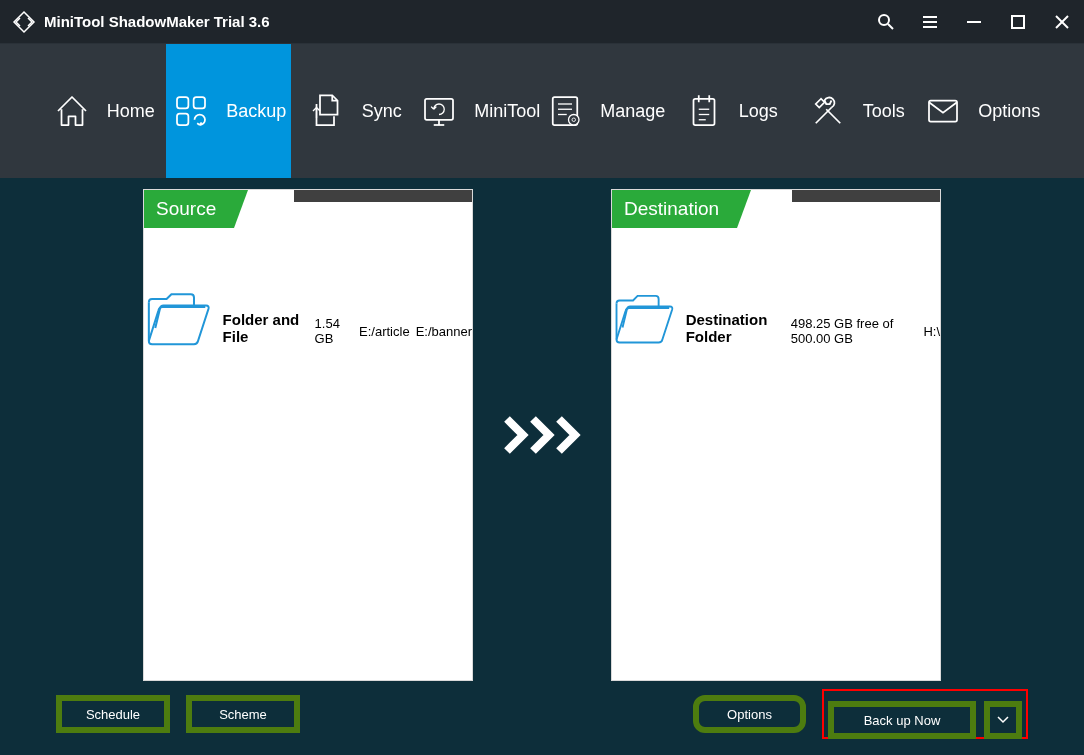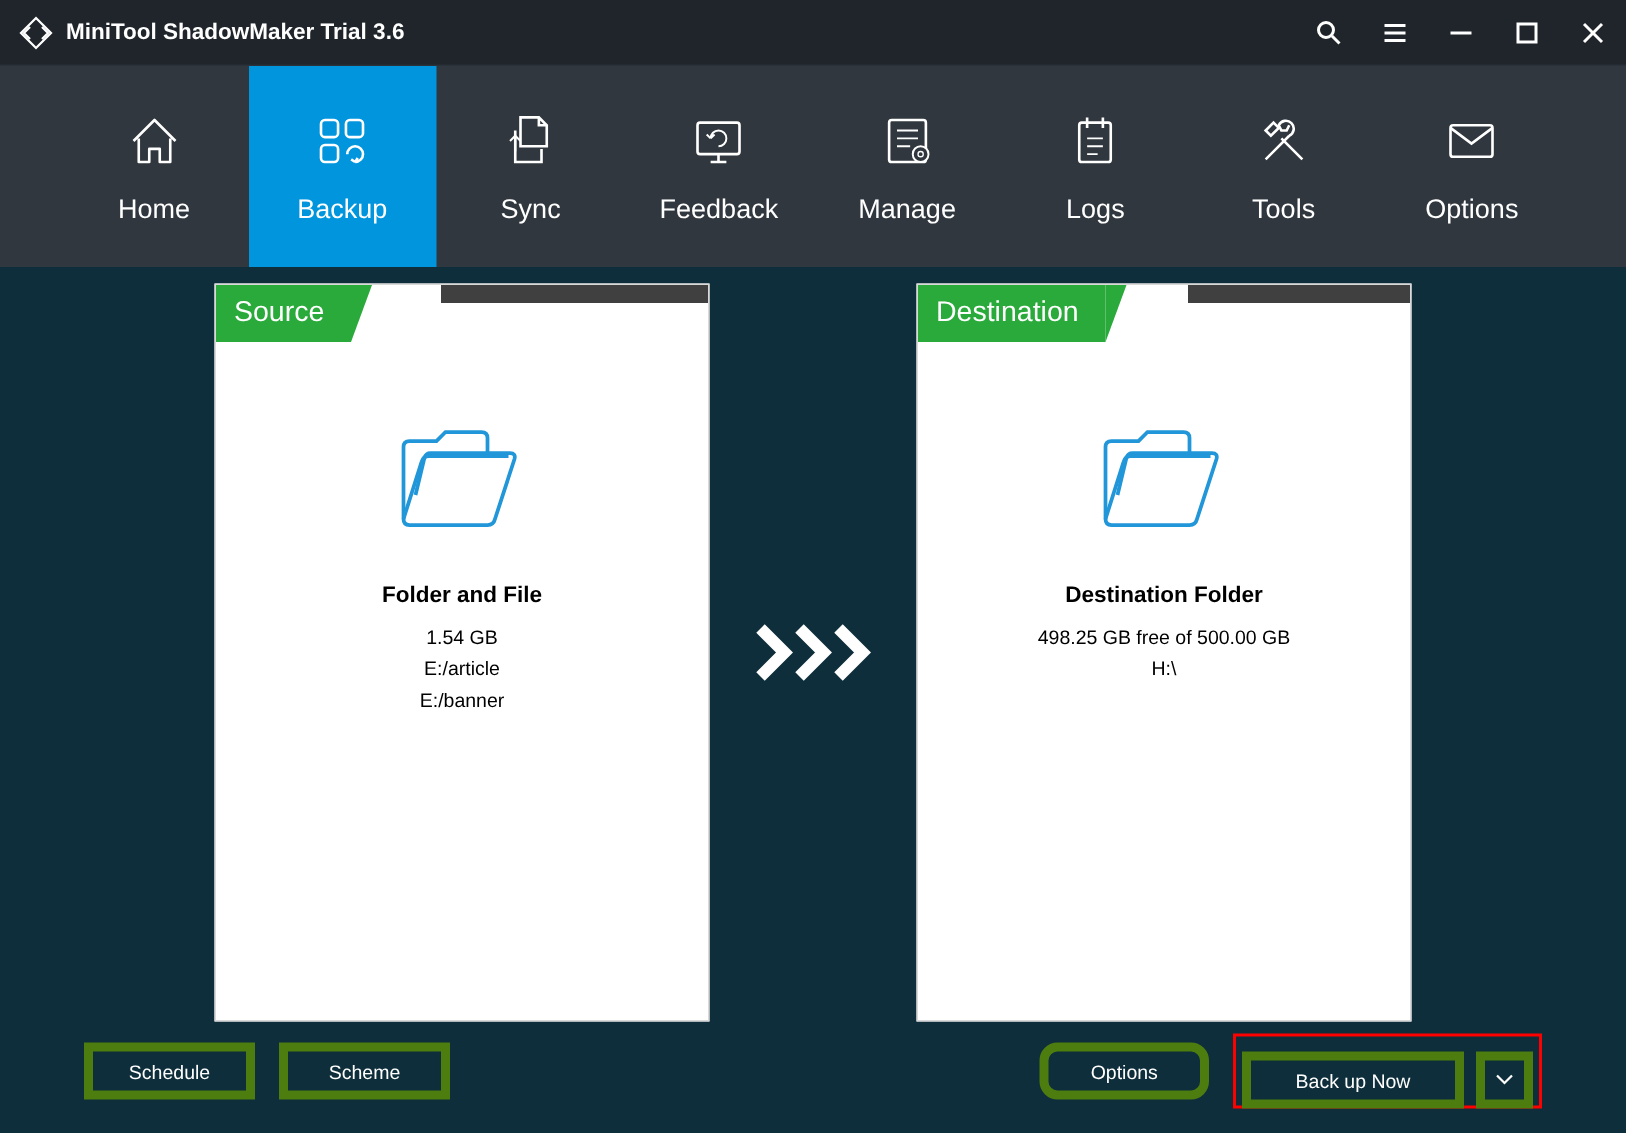--- a/index.html
+++ b/index.html
@@ -48,21 +48,21 @@
 
 .navtabs {
   background: #30373e;
   height: 134px;
   display: flex;
   padding: 0 40px;
 }
 .navtabs .tab {
   flex: 1;
   display: flex;
-  flex-direction: column;
+  flex-direction: row;
   align-items: center;
   justify-content: center;
   gap: 14px;
   cursor: pointer;
 }
 .navtabs .tab.active {
   background: #0095dd;
 }
 .tab-label {
   font-size: 18px;
@@ -121,21 +121,20 @@
   position: absolute;
   top: 0;
   right: 0;
   height: 12px;
   background: #404040;
 }
 
 .panel-body {
   padding-top: 90px;
   display: flex;
-  flex-direction: column;
   align-items: center;
   gap: 6px;
   color: #000;
 }
 .folder-icon {
   margin-bottom: 22px;
 }
 .panel-title {
   font-size: 15px;
   font-weight: 600;
@@ -271,21 +270,21 @@
     <span class="tab-label">Sync</span>
   </div>
 
   <div class="tab">
     <svg width="42" height="42" viewBox="0 0 48 48" fill="none">
       <rect x="8" y="10" width="32" height="24" rx="2" stroke="#fff" stroke-width="2"></rect>
       <line x1="18" y1="40" x2="30" y2="40" stroke="#fff" stroke-width="2"></line>
       <line x1="24" y1="34" x2="24" y2="40" stroke="#fff" stroke-width="2"></line>
       <path d="M18 22 A6 6 0 1 1 24 28 M18 22 L15 19 M18 22 L21 19" stroke="#fff" stroke-width="1.5" fill="none"></path>
     </svg>
-    <span class="tab-label">Feedback</span>
+    <span class="tab-label">MiniTool</span>
   </div>
 
   <div class="tab">
     <svg width="42" height="42" viewBox="0 0 48 48" fill="none">
       <rect x="10" y="8" width="28" height="32" rx="2" stroke="#fff" stroke-width="2"></rect>
       <line x1="16" y1="16" x2="32" y2="16" stroke="#fff" stroke-width="1.5"></line>
       <line x1="16" y1="22" x2="32" y2="22" stroke="#fff" stroke-width="1.5"></line>
       <line x1="16" y1="28" x2="26" y2="28" stroke="#fff" stroke-width="1.5"></line>
       <circle cx="34" cy="34" r="6" stroke="#fff" stroke-width="1.5" fill="#30373e"></circle>
       <circle cx="34" cy="34" r="2" stroke="#fff" stroke-width="1"></circle>

